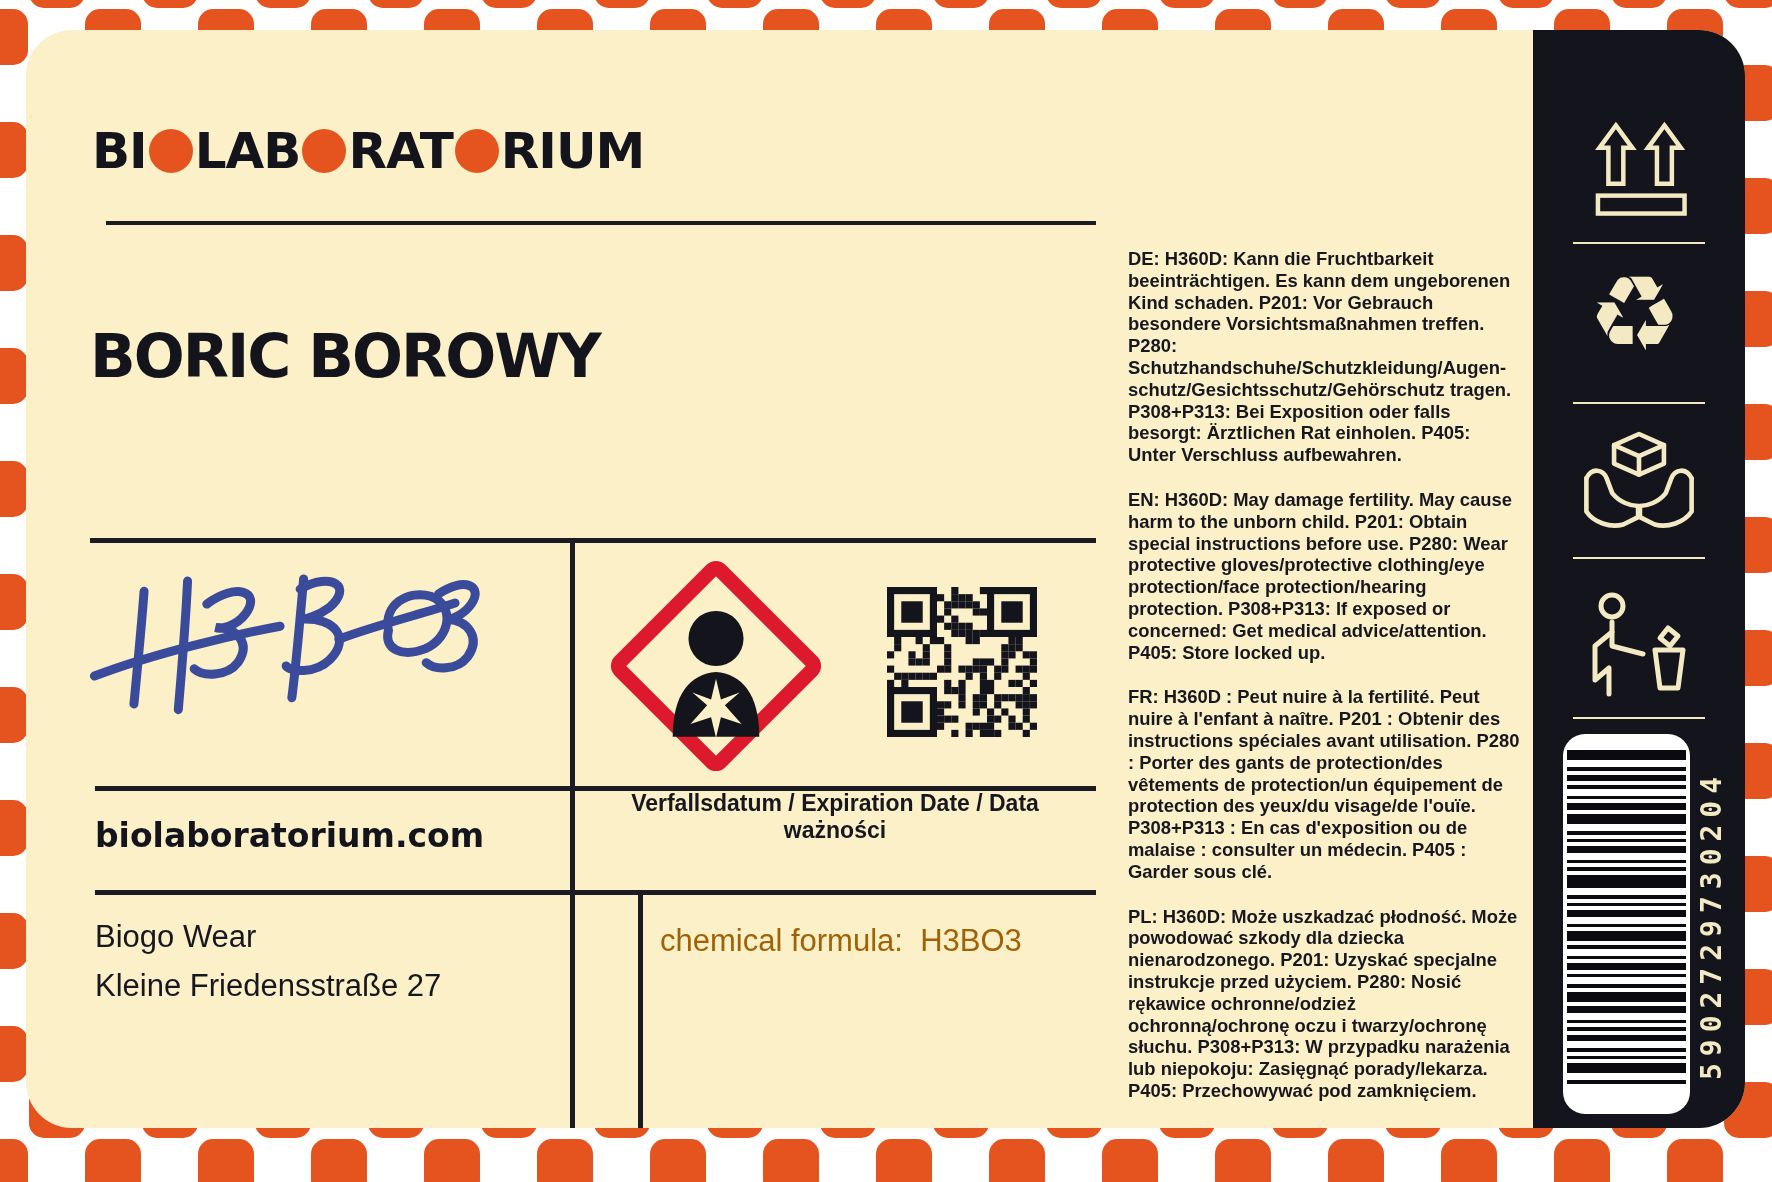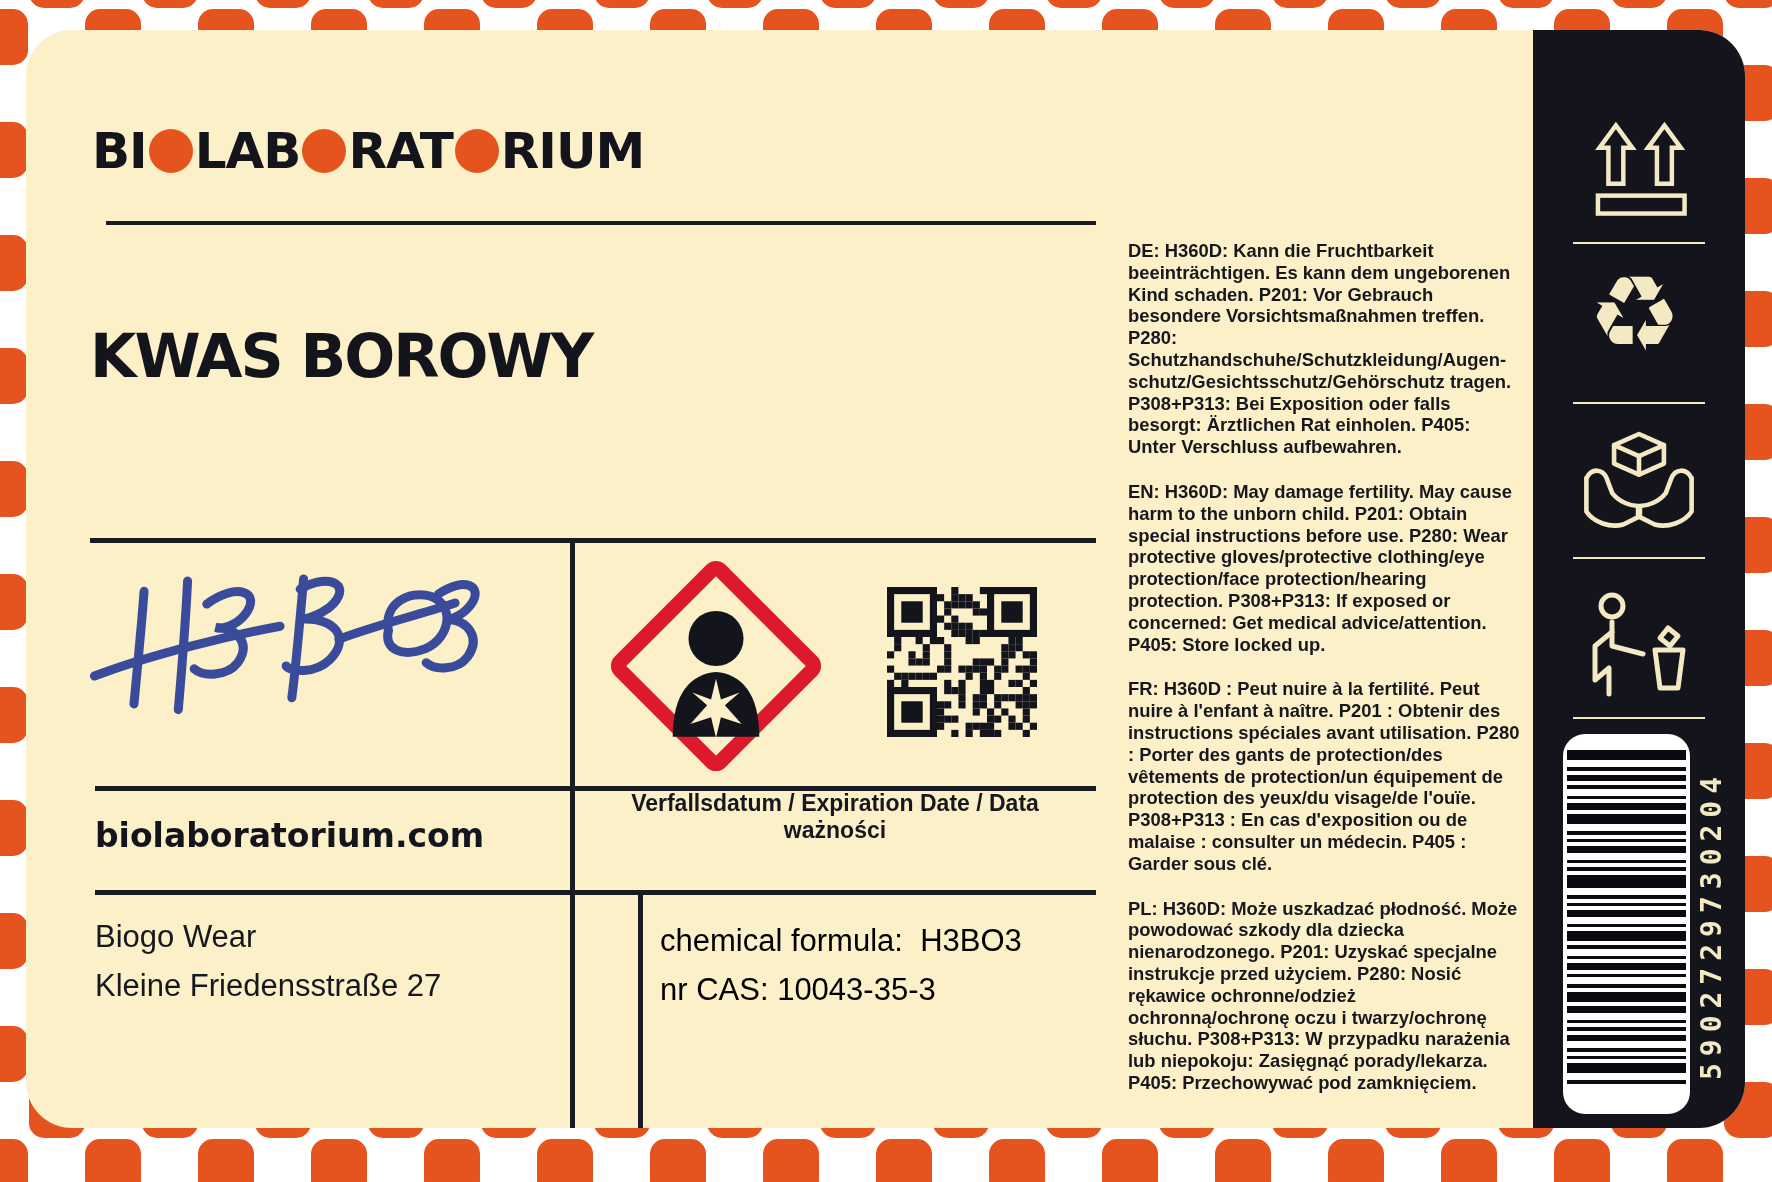--- a/index.html
+++ b/index.html
@@ -19,33 +19,33 @@
   .rule{position:absolute;background:#1b1b24;}
   .t-de{position:absolute;left:64px;top:176px;font-family:"DejaVu Sans",sans-serif;font-weight:800;
         font-size:88px;letter-spacing:-3px;color:#14141c;line-height:1;}
   .t-pl{position:absolute;left:64px;top:296px;font-family:"DejaVu Sans",sans-serif;font-weight:800;
         font-size:60px;letter-spacing:-2px;color:#14141c;line-height:1;}
   .t-en{position:absolute;left:64px;top:388px;font-family:"DejaVu Sans",sans-serif;font-weight:800;
         font-size:52px;letter-spacing:-1px;color:#14141c;line-height:1;}
   .haz-head{position:absolute;left:1102px;top:64px;width:398px;text-align:center;
             font-family:"DejaVu Sans",sans-serif;font-weight:800;font-size:36px;color:#14141c;}
   .haz-paras{position:absolute;left:1102px;top:206px;width:394px;}
-  .haz-p{font-size:18.4px;line-height:21.8px;font-weight:600;color:#17171f;margin:4px 0 23px 0;
+  .haz-p{font-size:18.4px;line-height:21.8px;font-weight:600;color:#17171f;margin:12px 0 23px 0;
          overflow-wrap:anywhere;}
   
   .hand{position:absolute;left:59px;top:514px;}
   .ghs{position:absolute;left:572px;top:518px;}
   .qr{position:absolute;left:861px;top:557px;width:150px;height:150px;}
   .site{position:absolute;left:69px;top:786px;font-family:"DejaVu Sans",sans-serif;font-weight:800;
         font-size:33px;color:#14141c;}
   .expcell{position:absolute;left:556px;top:760px;width:506px;text-align:center;}
   .exp-h{font-size:23px;font-weight:600;color:#17171f;}
   .exp-v{font-family:"DejaVu Sans",sans-serif;font-weight:800;font-size:46px;color:#14141c;margin-top:4px;}
   .addr{position:absolute;left:69px;top:882px;font-size:31px;color:#17171f;line-height:49px;}
-  .chem{position:absolute;left:634px;top:886px;font-size:31px;color:#000000;line-height:49px;white-space:pre-wrap;}
+  .chem{position:absolute;left:634px;top:886px;font-size:31px;color:#a16207;line-height:49px;white-space:pre-wrap;}
   
   .band-sep{position:absolute;left:40px;width:132px;height:2px;background:#f3e9c3;}
   .band-icon{position:absolute;color:#f3e9c3;}
   .recycle-glyph{font-family:"DejaVu Sans",sans-serif;font-size:104px;line-height:1;color:#f3e9c3;}
   .barcode{position:absolute;left:30px;top:704px;width:127px;height:380px;background:#ffffff;
            border-radius:22px;overflow:hidden;}
   .bc-bar{position:absolute;left:4px;width:119px;background:#0a0a10;}
   .bc-num{position:absolute;left:-21px;top:878px;width:400px;height:34px;text-align:center;
           transform:rotate(-90deg);font-family:"DejaVu Sans Mono",monospace;font-weight:700;
           font-size:28px;letter-spacing:7px;color:#f3e9c3;}
@@ -414,21 +414,21 @@
       <span>BI</span>
       <span class="dot"></span>
       <span>LAB</span>
       <span class="dot"></span>
       <span>RAT</span>
       <span class="dot"></span>
       <span>RIUM</span>
     </div>
   <div class="rule" style="left:80px;top:191px;width:990px;height:4px;"></div>
 
-  <div class="t-pl">KWAS BOROWY</div>
+  <div class="t-pl">BORIC BOROWY</div>
 
   <div class="rule" style="left:64px;top:508px;width:1006px;height:5px;"></div>
   <div class="rule" style="left:544px;top:508px;width:5px;height:590px;"></div>
   <div class="rule" style="left:69px;top:756px;width:1001px;height:5px;"></div>
   <div class="rule" style="left:69px;top:860px;width:1001px;height:5px;"></div>
   <div class="rule" style="left:612px;top:860px;width:5px;height:238px;"></div>
 
   <svg class="hand" width="410" height="195" viewBox="0 0 410 195">
     <g fill="none" stroke="#3b4b9b" stroke-width="9" stroke-linecap="round" transform="rotate(-3 200 100)">
       <path d="M62,40 C58,72 52,112 46,152"></path>
@@ -605,21 +605,21 @@
 
   <div class="expcell">
     <div class="exp-h">Verfallsdatum / Expiration Date / Data ważności</div>
   </div>
 
   <div class="addr">
       <div>Biogo Wear</div>
       <div>Kleine Friedensstraße 27</div>
     </div>
 
-  <div class="chem"><div>chemical formula:  H3BO3</div><div>nr CAS: 10043-35-3</div></div>
+  <div class="chem"><div>chemical formula:  H3BO3</div></div>
 
   <div class="haz-paras">
       <p class="haz-p">DE: H360D: Kann die Fruchtbarkeit beeinträchtigen. Es kann dem ungeborenen Kind schaden. P201: Vor Gebrauch besondere Vorsichtsmaßnahmen treffen. P280: Schutzhandschuhe/Schutzkleidung/Augen-schutz/Gesichtsschutz/Gehörschutz tragen. P308+P313: Bei Exposition oder falls besorgt: Ärztlichen Rat einholen. P405: Unter Verschluss aufbewahren.</p>
       <p class="haz-p">EN: H360D: May damage fertility. May cause harm to the unborn child. P201: Obtain special instructions before use. P280: Wear protective gloves/protective clothing/eye protection/face protection/hearing protection. P308+P313: If exposed or concerned: Get medical advice/attention. P405: Store locked up.</p>
       <p class="haz-p">FR: H360D : Peut nuire à la fertilité. Peut nuire à l'enfant à naître. P201 : Obtenir des instructions spéciales avant utilisation. P280 : Porter des gants de protection/des vêtements de protection/un équipement de protection des yeux/du visage/de l'ouïe. P308+P313 : En cas d'exposition ou de malaise : consulter un médecin. P405 : Garder sous clé.</p>
       <p class="haz-p">PL: H360D: Może uszkadzać płodność. Może powodować szkody dla dziecka nienarodzonego. P201: Uzyskać specjalne instrukcje przed użyciem. P280: Nosić rękawice ochronne/odzież ochronną/ochronę oczu i twarzy/ochronę słuchu. P308+P313: W przypadku narażenia lub niepokoju: Zasięgnąć porady/lekarza. P405: Przechowywać pod zamknięciem.</p>
     </div>
 
   <div class="darkband">
 

